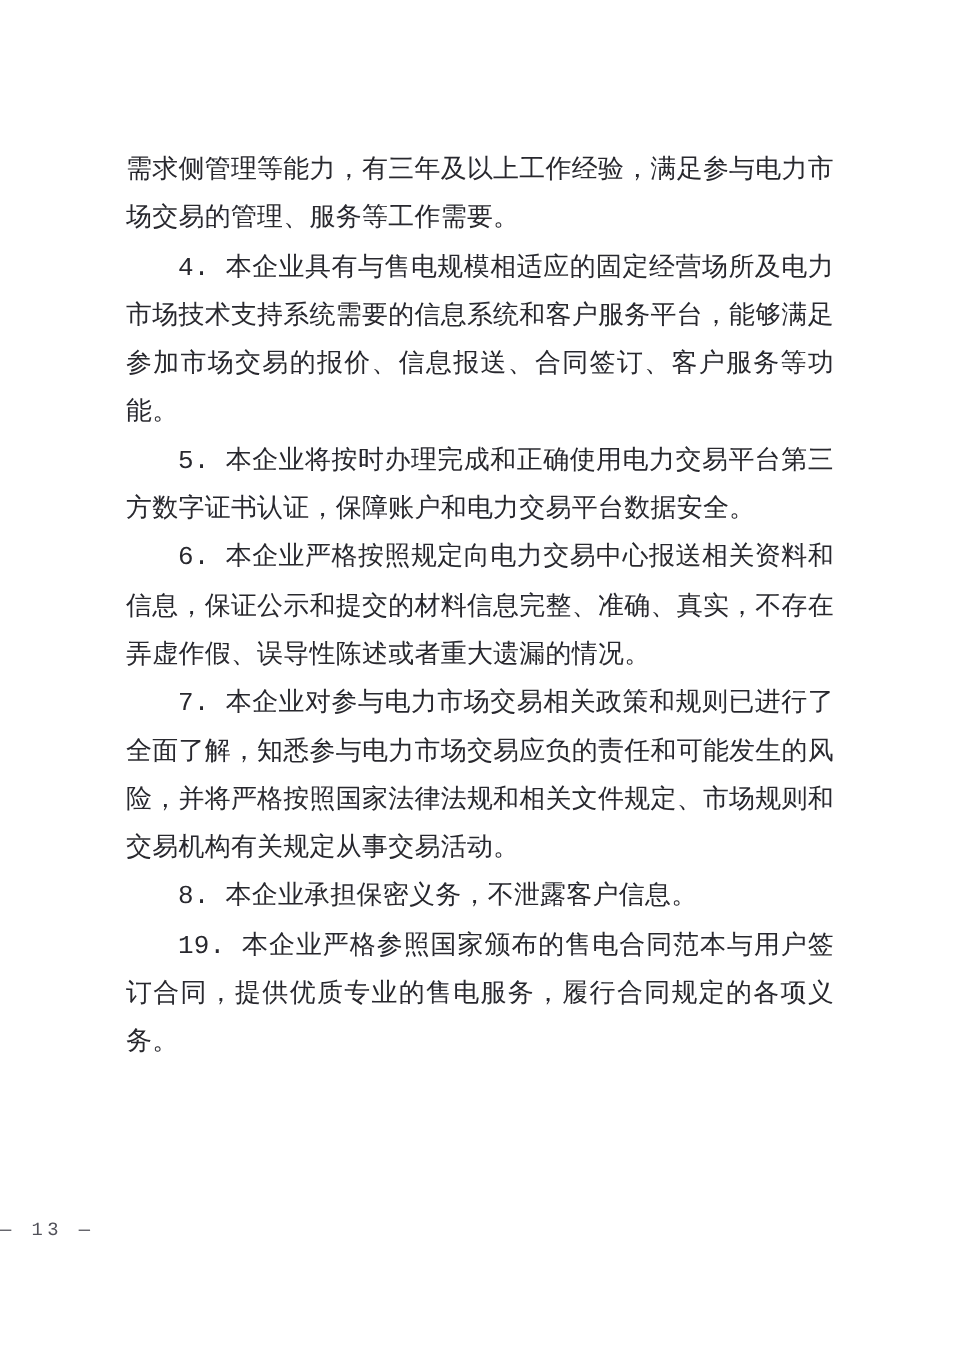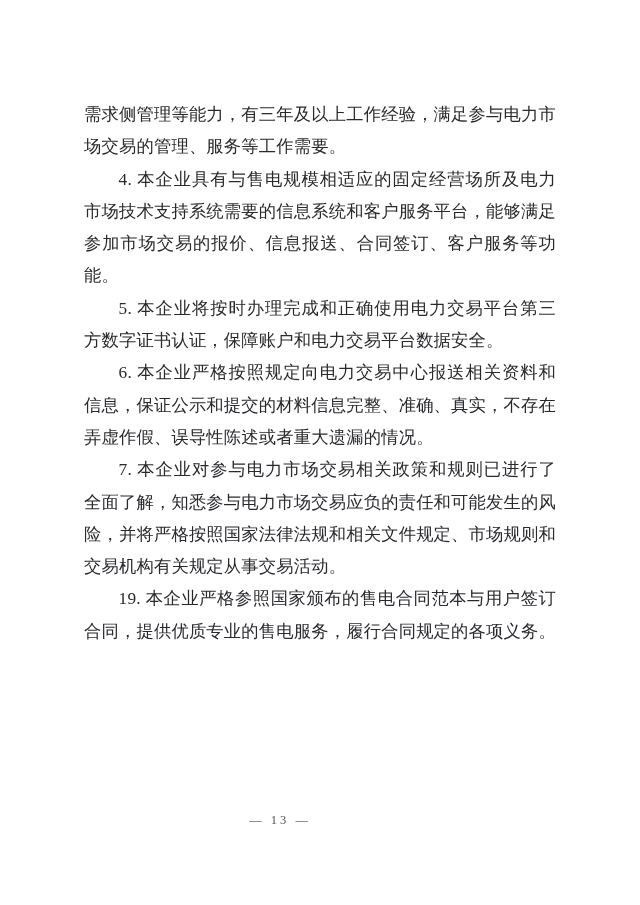--- a/index.html
+++ b/index.html
@@ -6,21 +6,21 @@
     margin: 0;
     padding: 0;
     background: #ffffff;
   }
   .page {
     position: relative;
     width: 640px;
     height: 905px;
     background: #ffffff;
     overflow: hidden;
-    font-family: Liberation Serif, serif;
+    font-family: Liberation Mono, monospace;
   }
   .content {
     position: absolute;
     top: 99px;
     left: 84px;
     width: 472px;
     color: #28282e;
     font-size: 17.3px;
     line-height: 32.3px;
     text-align: justify;
@@ -31,33 +31,33 @@
     text-indent: 2em;
   }
   .content p.no-indent {
     text-indent: 0;
   }
   .footer {
     position: absolute;
     top: 811px;
     left: 0;
     width: 560px;
-    text-align: center;
     font-size: 12.5px;
     color: #515159;
     letter-spacing: 3px;
     line-height: 18px;
   }
 </style>
 </head>
 <body>
 
 <div class="page">
   <div class="content">
     <p class="no-indent">需求侧管理等能力，有三年及以上工作经验，满足参与电力市场交易的管理、服务等工作需要。</p>
     <p>4. 本企业具有与售电规模相适应的固定经营场所及电力市场技术支持系统需要的信息系统和客户服务平台，能够满足参加市场交易的报价、信息报送、合同签订、客户服务等功能。</p>
     <p>5. 本企业将按时办理完成和正确使用电力交易平台第三方数字证书认证，保障账户和电力交易平台数据安全。</p>
     <p>6. 本企业严格按照规定向电力交易中心报送相关资料和信息，保证公示和提交的材料信息完整、准确、真实，不存在弄虚作假、误导性陈述或者重大遗漏的情况。</p>
     <p>7. 本企业对参与电力市场交易相关政策和规则已进行了全面了解，知悉参与电力市场交易应负的责任和可能发生的风险，并将严格按照国家法律法规和相关文件规定、市场规则和交易机构有关规定从事交易活动。</p>
+    <p>8. 本企业承担保密义务，不泄露客户信息。</p>
     <p>19. 本企业严格参照国家颁布的售电合同范本与用户签订合同，提供优质专业的售电服务，履行合同规定的各项义务。</p>
   </div>
   <div class="footer">— 13 —</div>
 </div>
 
 </body></html>

